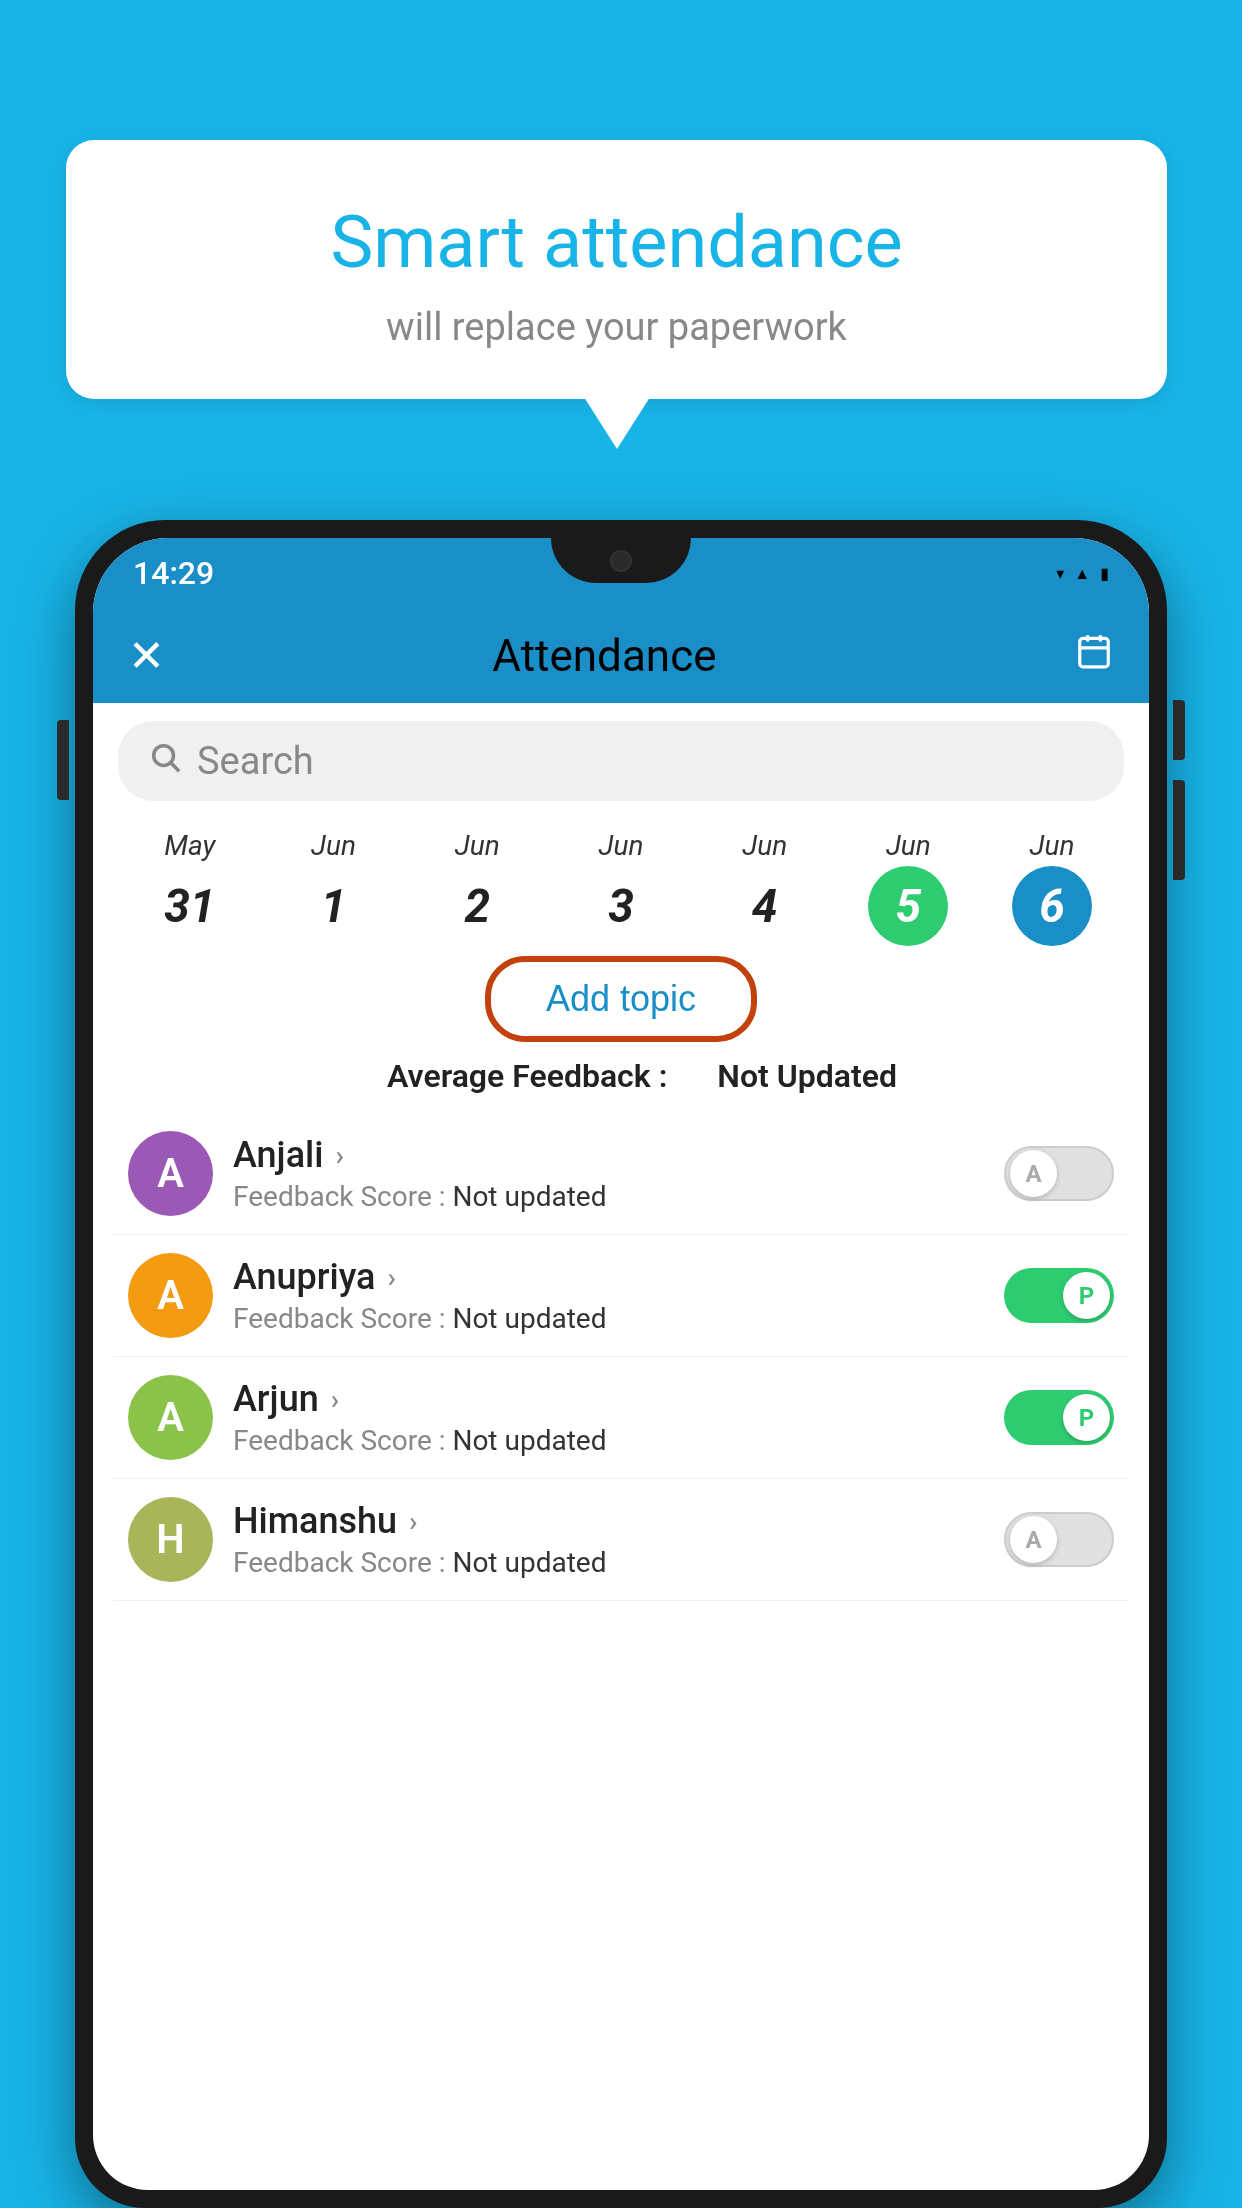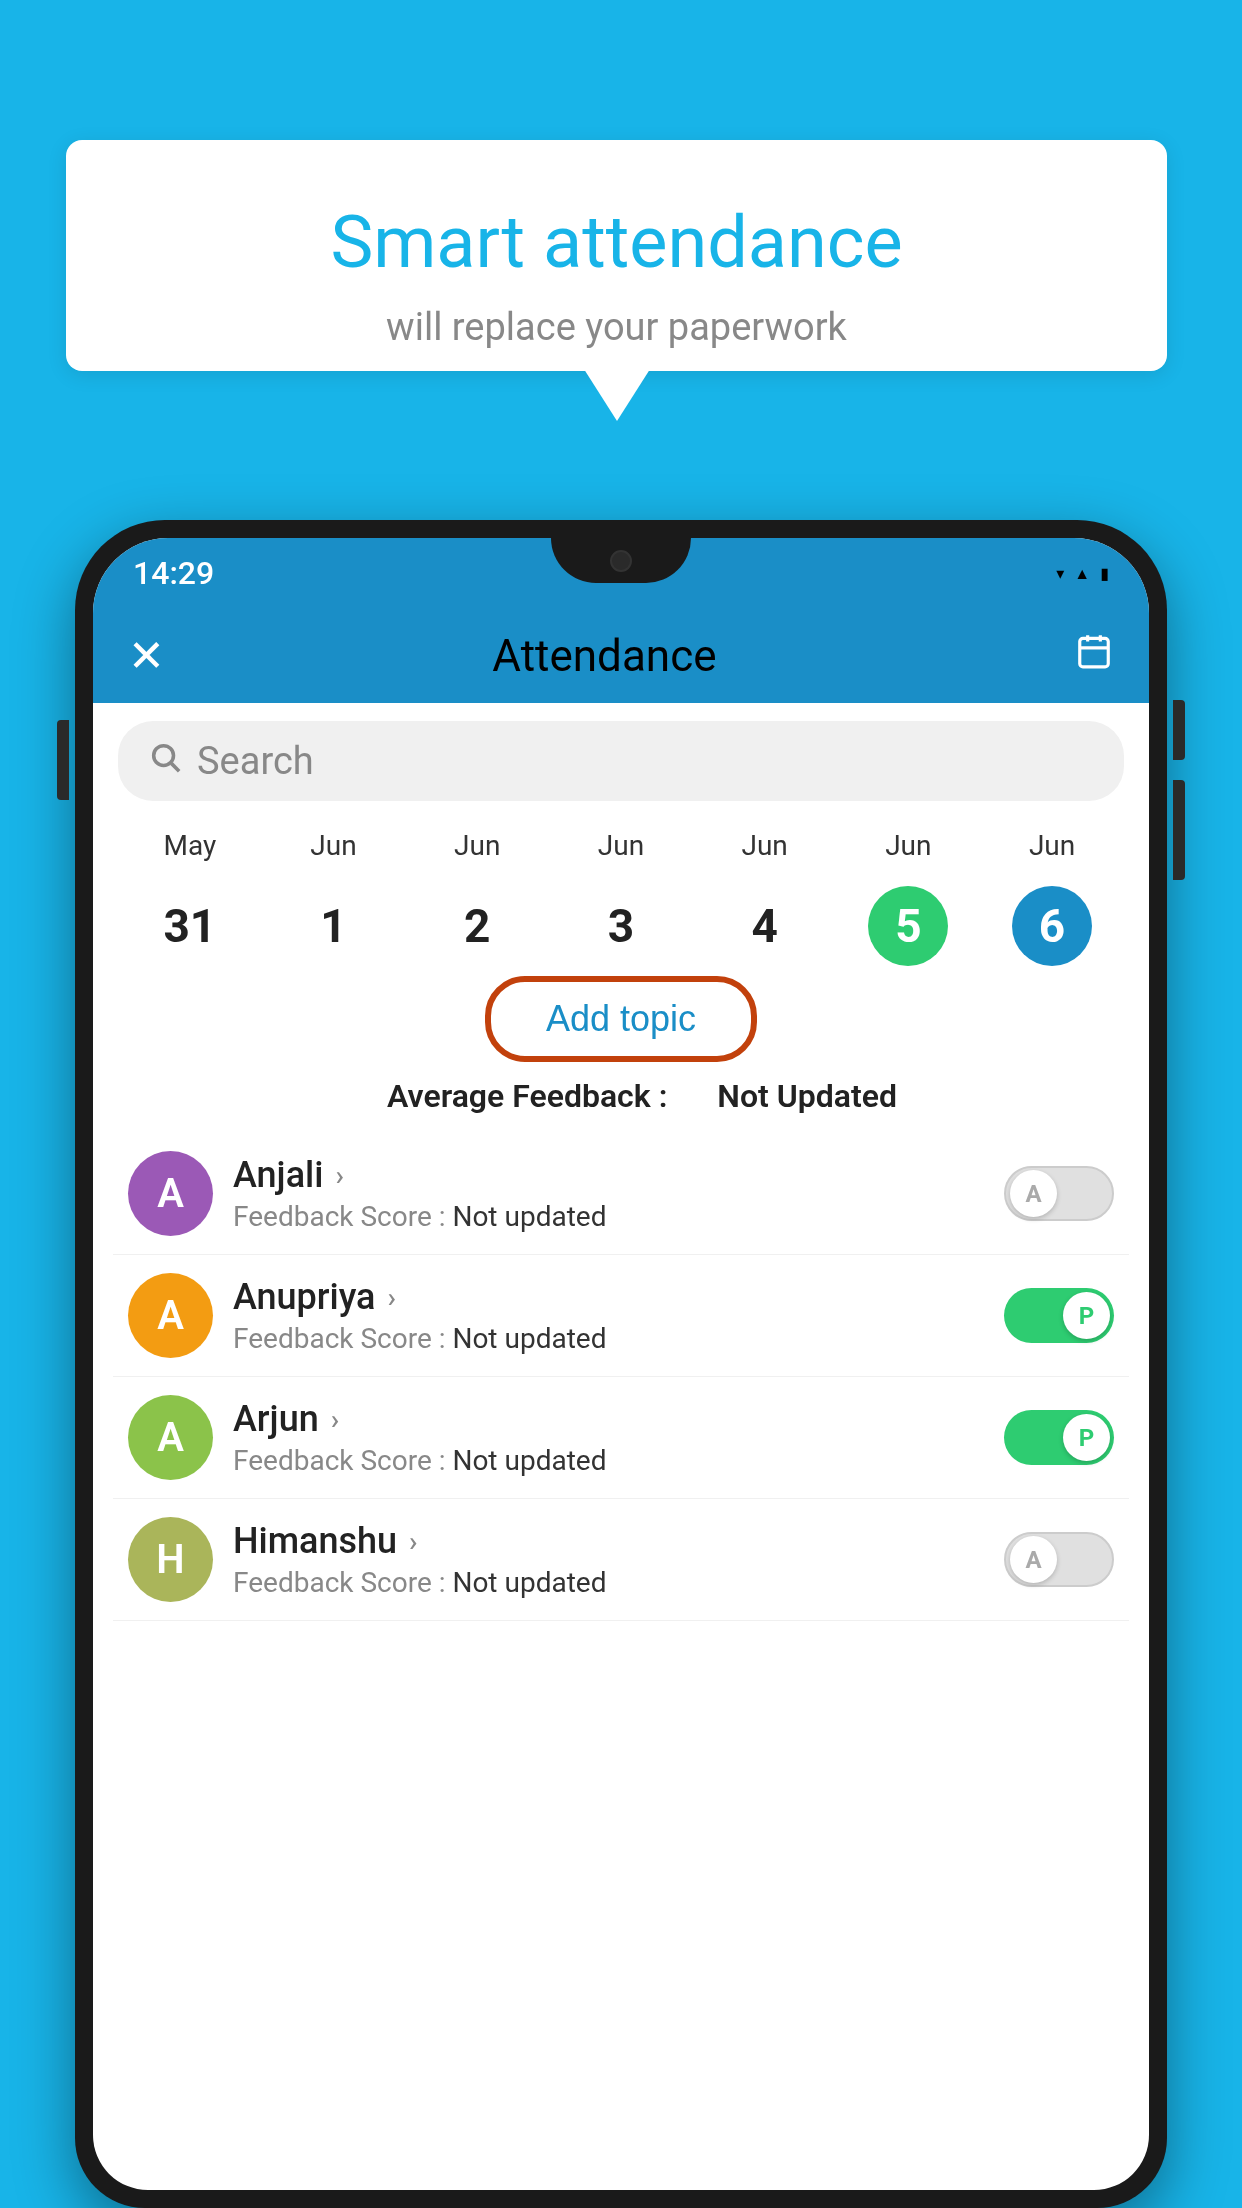--- a/index.html
+++ b/index.html
@@ -13,22 +13,22 @@
       position: relative;
     }
 
     
     .speech-bubble {
       position: absolute;
       top: 140px;
       left: 66px;
       right: 75px;
       background: white;
-      border-radius: 16px;
-      padding: 60px 50px 22px;
+      border-radius: 28px;
+      padding: 60px 50px 50px;
       text-align: center;
       box-shadow: 0 4px 20px rgba(0,0,0,0.1);
     }
     .speech-bubble::after {
       content: '';
       position: absolute;
       bottom: -50px;
       left: 50%;
       transform: translateX(-50%);
       width: 0;
@@ -173,21 +173,22 @@
     .calendar-strip {
       display: flex;
       justify-content: space-around;
       padding: 10px 25px 0;
     }
 
     .cal-day {
       display: flex;
       flex-direction: column;
       align-items: center;
-      gap: 24px;
+      gap: 4px;
+      font-style: italic;
     }
 
     .cal-month {
       font-size: 28px;
       color: #333;
       font-weight: 400;
     }
 
     .cal-num {
       font-size: 46px;

